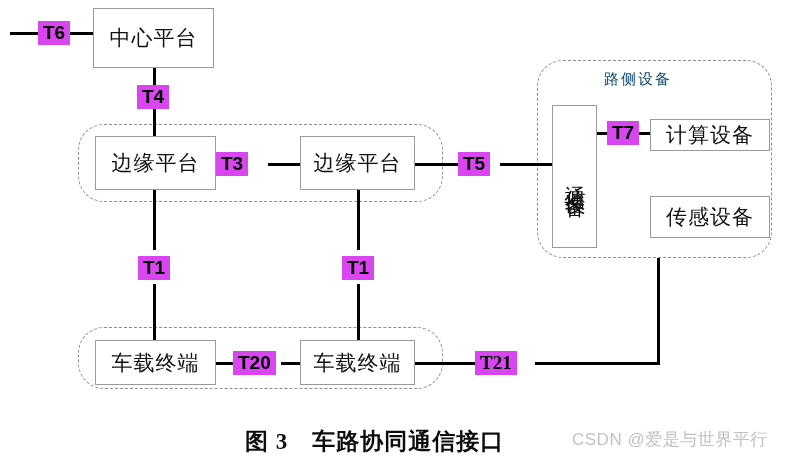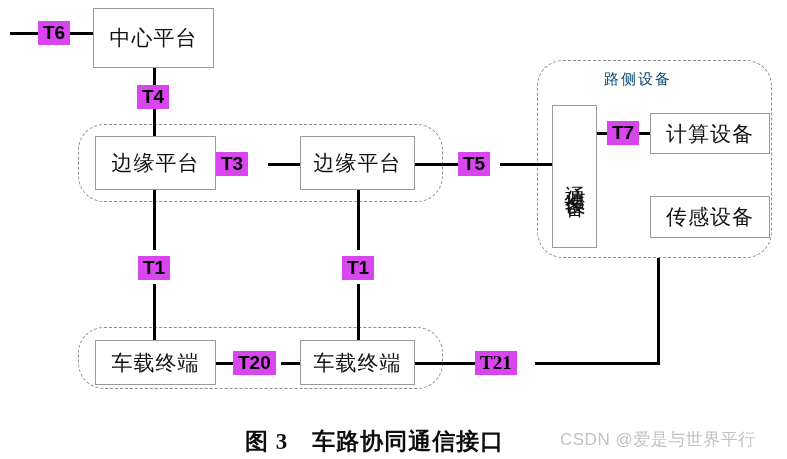--- a/index.html
+++ b/index.html
@@ -105,20 +105,21 @@
     margin-top: 6px;
   }
   .watermark {
     position: absolute;
     font-family: "Liberation Sans", "DejaVu Sans", sans-serif;
     font-size: 17px;
     color: #c2c2c2;
     white-space: nowrap;
     letter-spacing: 0.5px;
     z-index: 9;
+    margin-left: 12px;
   }
 </style>
 </head>
 <body>
 
 <div id="canvas">
 
   <div class="group" style="left:78px; top:124px; width:365px; height:78px;"></div>
 
   <div class="group" style="left:78px; top:327px; width:365px; height:62px;"></div>
@@ -159,21 +160,21 @@
   <div class="node" style="left:95px; top:136px; width:121px; height:54px;">边缘平台</div>
 
   <div class="node" style="left:300px; top:136px; width:115px; height:54px;">边缘平台</div>
 
   <div class="node" style="left:95px; top:340px; width:121px; height:45px;">车载终端</div>
 
   <div class="node" style="left:300px; top:340px; width:115px; height:45px;">车载终端</div>
 
   <div class="node vertical" style="left:552px; top:105px; width:45px; height:143px;">通信设备</div>
 
-  <div class="node" style="left:650px; top:113px; width:120px; height:41px;">计算设备</div>
+  <div class="node" style="left:650px; top:119px; width:120px; height:32px;">计算设备</div>
 
   <div class="node" style="left:650px; top:196px; width:120px; height:42px;">传感设备</div>
 
   <div class="ilabel" style="left:38px; top:21px;">T6</div>
 
   <div class="ilabel" style="left:137px; top:85px;">T4</div>
 
   <div class="ilabel" style="left:216px; top:152px;">T3</div>
 
   <div class="ilabel" style="left:458px; top:152px;">T5</div>

